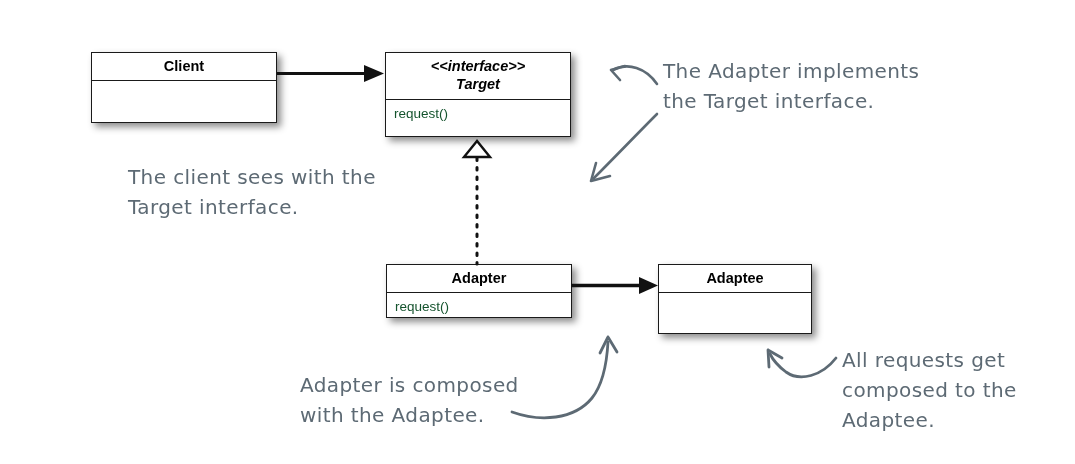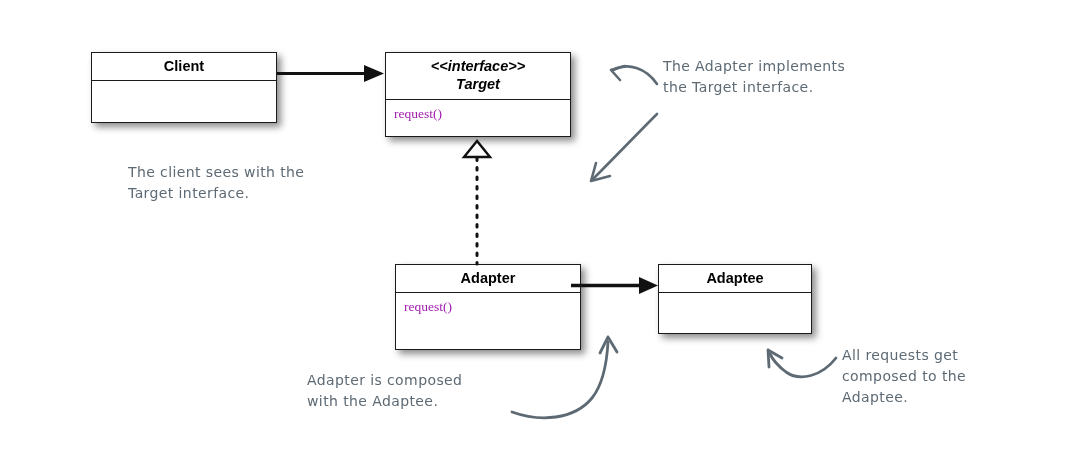--- a/index.html
+++ b/index.html
@@ -44,38 +44,37 @@
     text-align: center;
   }
   .uml-header .iname {
     display: block;
     font-style: italic;
     font-weight: bold;
     font-size: 14.5px;
   }
   .uml-body {
     font-size: 13.5px;
-    color: #a21caf;
+    color: #14532d;
     padding: 6px 8px;
     box-sizing: border-box;
     text-align: left;
-    font-family: Liberation Serif, serif;
   }
   .uml-body.empty { padding: 0; }
 
   
   #box-client   { left: 91px;  top: 52px;  width: 186px; height: 71px; }
   #box-client .uml-header { height: 28px; }
   #box-client .uml-body   { height: 41px; }
 
   #box-target   { left: 385px; top: 52px;  width: 186px; height: 85px; }
   #box-target .uml-header { height: 47px; padding-top: 4px; }
   #box-target .uml-body   { height: 36px; }
 
-  #box-adapter  { left: 395px; top: 264px; width: 186px; height: 86px; }
+  #box-adapter  { left: 386px; top: 264px; width: 186px; height: 54px; }
   #box-adapter .uml-header { height: 28px; }
   #box-adapter .uml-body   { height: 40px; }
 
   #box-adaptee  { left: 658px; top: 264px; width: 154px; height: 70px; }
   #box-adaptee .uml-header { height: 28px; }
   #box-adaptee .uml-body   { height: 40px; }
 
   
   .connector-layer {
     position: absolute;
@@ -83,28 +82,28 @@
     width: 1075px;
     height: 464px;
     pointer-events: none;
   }
 
   
   .note {
     position: absolute;
     color: #5d6a74;
     font-family: "DejaVu Sans", sans-serif;
-    font-size: 14px;
+    font-size: 20px;
     line-height: 1.5;
     letter-spacing: 0.4px;
     white-space: pre-line;
   }
   #note-implements { left: 663px; top: 56px;  width: 260px; }
   #note-client     { left: 128px; top: 162px; width: 250px; }
-  #note-composed   { left: 300px; top: 370px; width: 230px; margin-left: 7px; }
+  #note-composed   { left: 300px; top: 370px; width: 230px; }
   #note-delegated  { left: 842px; top: 345px; width: 190px; }
 </style>
 </head>
 <body>
 
 <div id="canvas">
 
   <div class="uml-box" id="box-client">
     <div class="uml-header">Client</div>
     <div class="uml-body empty"></div>

